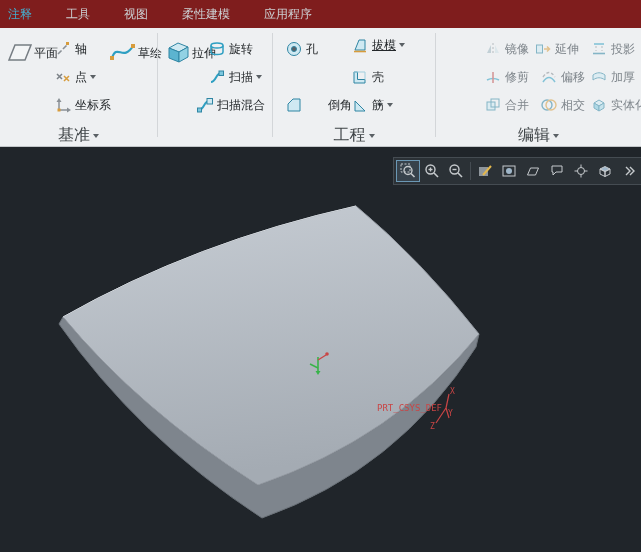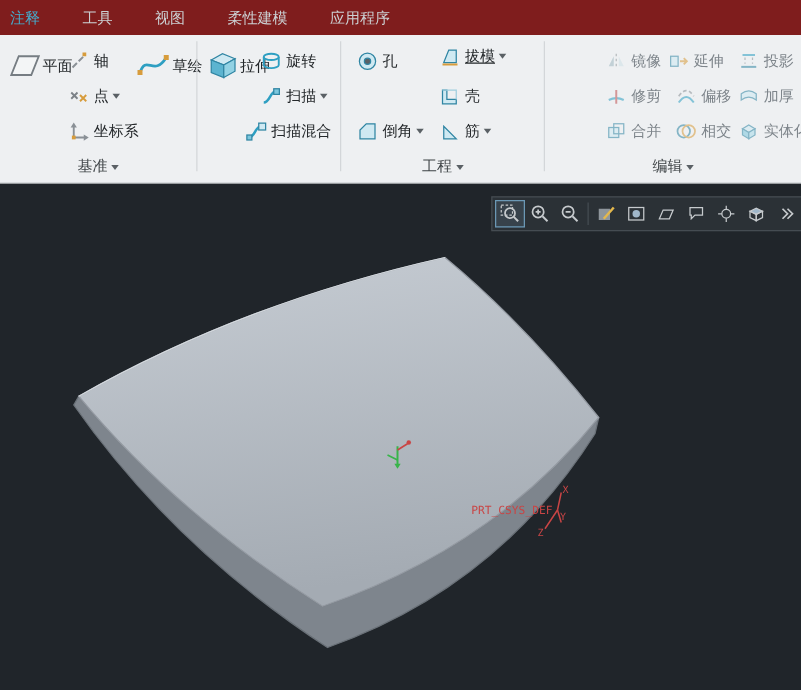--- a/index.html
+++ b/index.html
@@ -10,21 +10,21 @@
   .menubar{position:absolute;left:0;top:0;width:641px;height:28px;background:#7f1d1d;
            display:flex;align-items:center;}
   .menu-item{color:#ccd0d3;font-size:12px;height:28px;line-height:28px;padding:0 17px;cursor:default;}
   .menu-item.accent{color:#45abcb;padding-left:8px;}
 
   
   .ribbon{position:absolute;left:0;top:28px;width:641px;height:118px;background:#eef0f2;
           border-bottom:1px solid #c2c6c9;}
   .rgroup{position:absolute;top:0;height:118px;}
   .gsep{position:absolute;top:5px;height:104px;width:1px;background:#d3d6d9;}
-  .glabel{position:absolute;left:0;right:0;top:97px;text-align:center;font-size:12px;color:#3f4447;
+  .glabel{position:absolute;left:0;right:0;top:97px;text-align:center;font-size:16px;color:#3f4447;
           white-space:nowrap;cursor:default;}
   .tri{display:inline-block;width:0;height:0;border-left:3.5px solid transparent;
        border-right:3.5px solid transparent;border-top:4px solid #5a6065;margin-left:3px;
        vertical-align:middle;}
   .ritem{position:absolute;display:flex;align-items:center;height:22px;font-size:12px;color:#24282b;
          padding:0 2px;white-space:nowrap;cursor:default;}
   .ritem .icn{width:18px;height:18px;display:inline-flex;align-items:center;justify-content:center;
               margin-right:3px;flex:none;}
   .rlarge{position:absolute;display:flex;align-items:center;font-size:12px;
           color:#24282b;cursor:default;}
@@ -154,21 +154,21 @@
   <div class="rgroup" style="left:273px;width:162px;">
     <div class="ritem" style="left:10px;top:10px;">
       <span class="icn">
         <svg width="18" height="18">
             <circle cx="9" cy="9" r="6.5" fill="#cfe9f2" stroke="#2f85a3"></circle>
             <circle cx="9" cy="9" r="2.5" fill="#5a6166" stroke="#2f85a3"></circle>
           </svg>
       </span>
       <span class="lbl">孔</span>
     </div>
-    <div class="ritem" style="left:10px;top:66px;">
+    <div class="ritem" style="left:10px;top:66px;gap:22px;">
       <span class="icn">
         <svg width="18" height="18">
             <path d="M3,15 L3,8 L8,3 L15,3 L15,15 Z" fill="#cfe9f2" stroke="#2f85a3"></path>
           </svg>
       </span>
       <span class="lbl">倒角</span>
       <span class="tri"></span>
     </div>
     <div class="ritem" style="left:76px;top:6px;text-decoration:underline;">
       <span class="icn">

